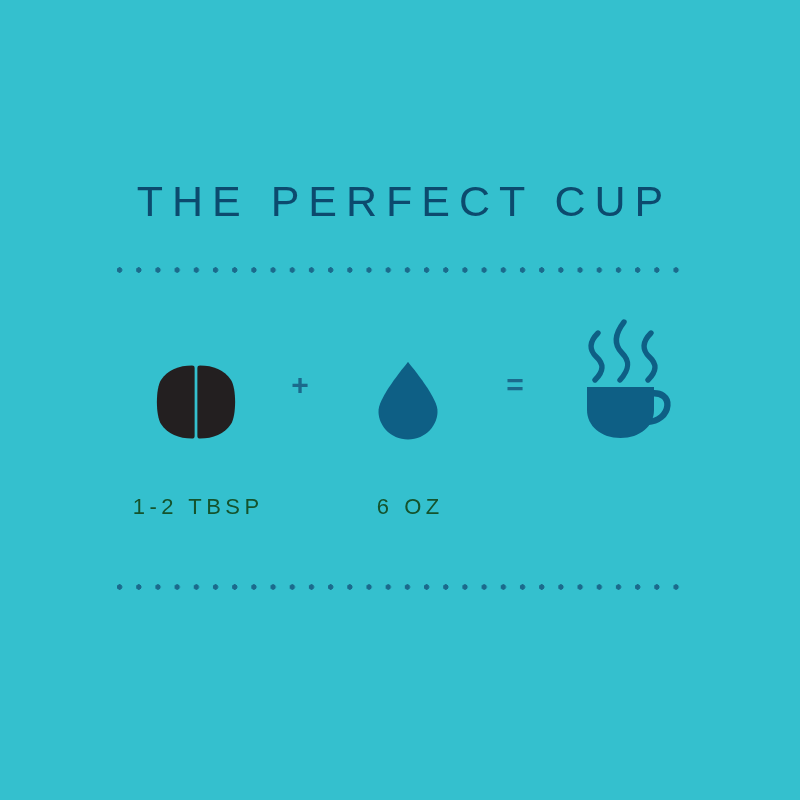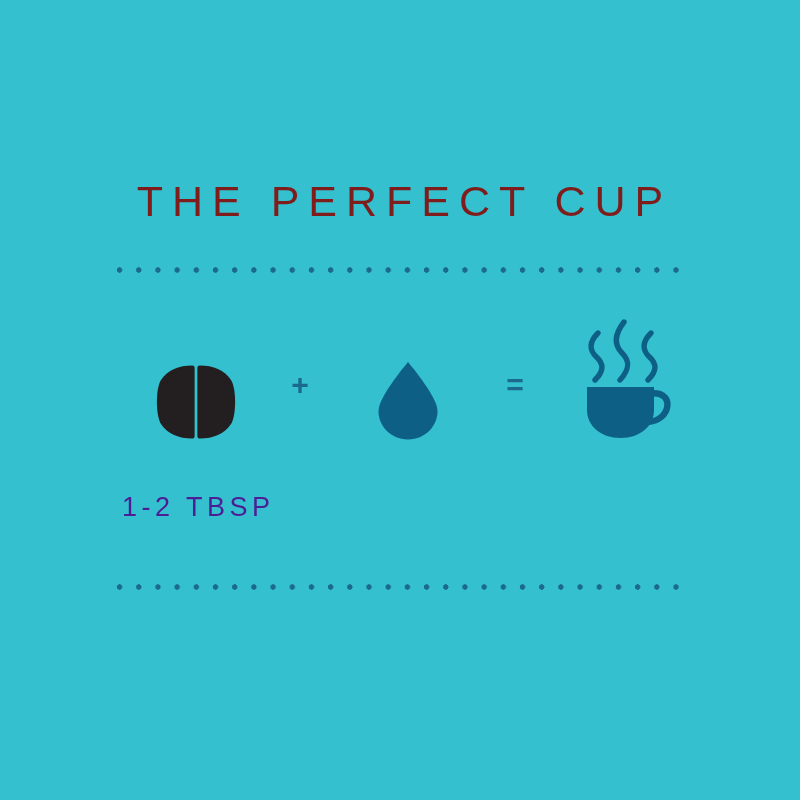--- a/index.html
+++ b/index.html
@@ -26,21 +26,21 @@
     position: absolute;
     left: 0;
     top: 177px;
     width: 800px;
     text-align: center;
     font-family: "Liberation Sans", sans-serif;
     font-size: 43px;
     font-weight: 500;
     letter-spacing: 9px;
     text-indent: 9px;
-    color: #7f1d1d;
+    color: #0c4a6e;
     line-height: 48px;
     white-space: nowrap;
     user-select: none;
   }
 
   
   .divider {
     position: absolute;
     left: 117px;
     width: 574px;
@@ -106,23 +106,23 @@
     position: absolute;
     left: 0;
     top: 487px;
     width: 800px;
     height: 44px;
   }
   .label {
     position: absolute;
     top: 0;
     text-align: center;
-    color: #4c1d95;
-    font-family: "Liberation Sans", sans-serif;
-    font-size: 27px;
+    color: #14532d;
+    font-family: "Liberation Sans", sans-serif;
+    font-size: 22px;
     font-weight: 400;
     letter-spacing: 4.5px;
     text-indent: 4.5px;
     line-height: 40px;
     white-space: nowrap;
     user-select: none;
   }
   .label-tbsp  { left: 96px;  width: 200px; }
   .label-oz    { left: 328px; width: 160px; }
   .label-magic { left: 535px; width: 180px; }
@@ -208,17 +208,18 @@
                    C 19 124, 5 112, 5 96
                    Z" fill="#0e5f85"></path>
         </svg>
       </div>
     </div>
 
   </div>
 
   <div class="labels">
     <div class="label label-tbsp">1-2 TBSP</div>
+    <div class="label label-oz">6 OZ</div>
   </div>
 
   <div class="divider bottom"></div>
 
 </div>
 
 </body></html>

